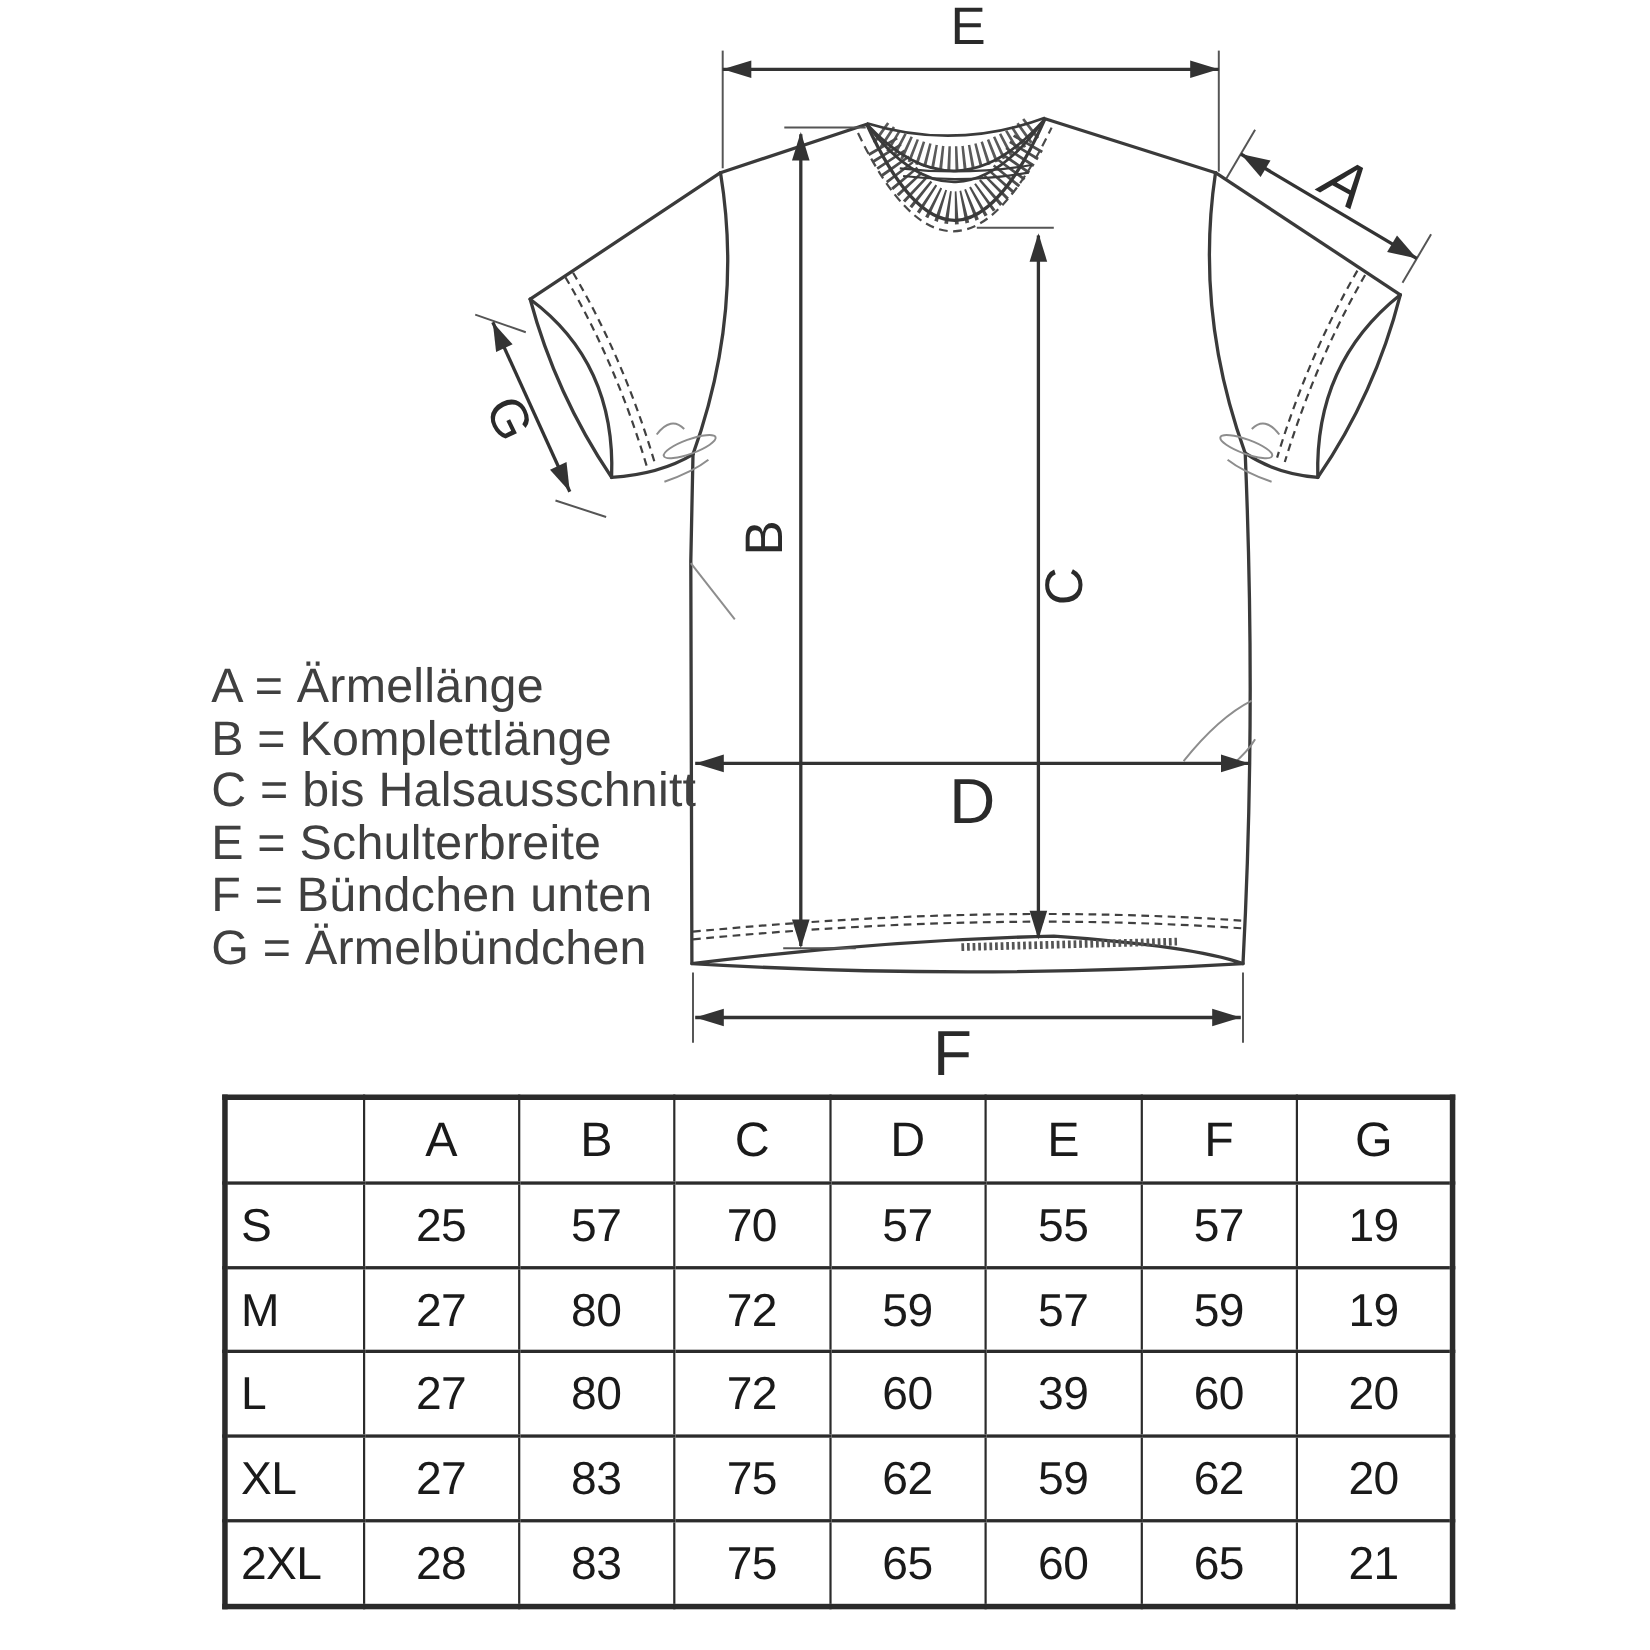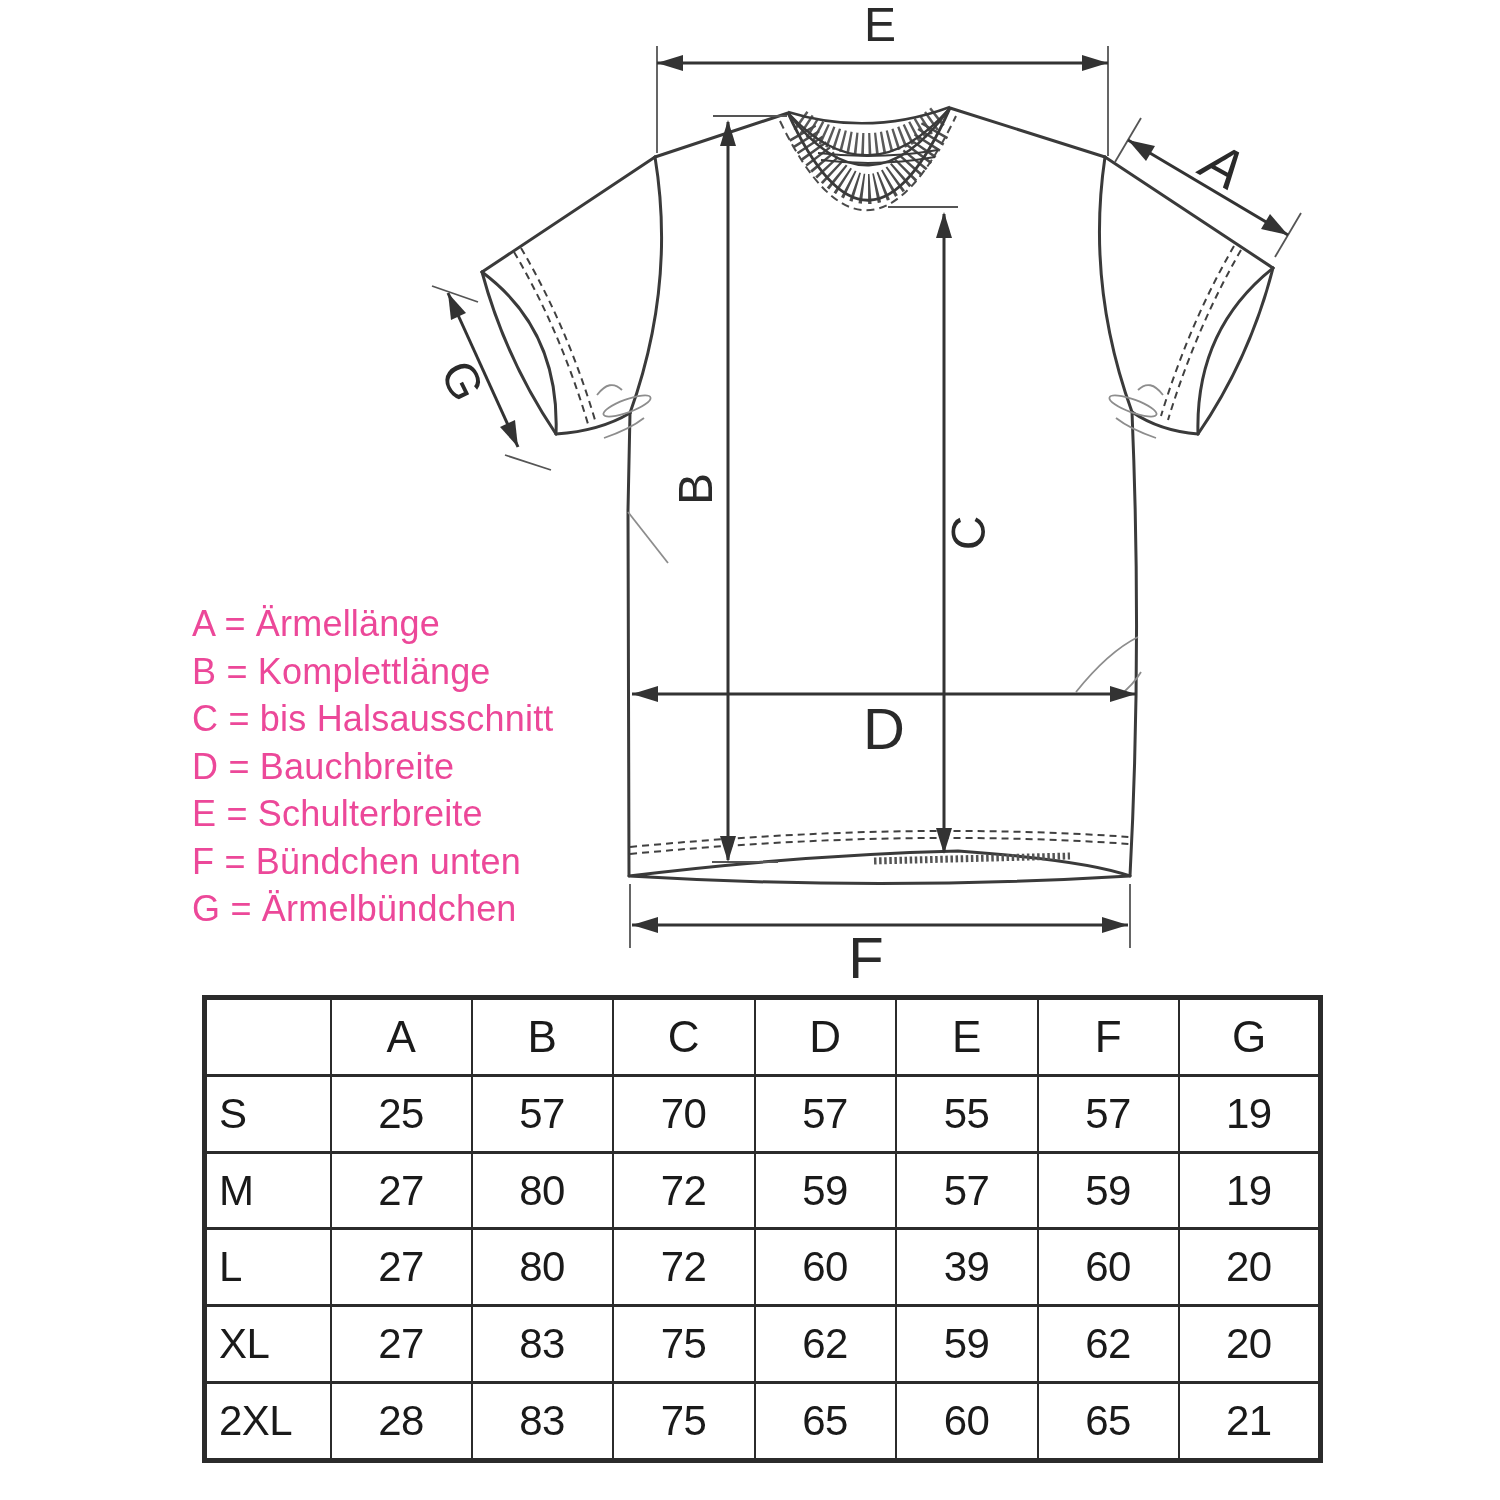--- a/index.html
+++ b/index.html
@@ -16,21 +16,21 @@
     font-size:48px;color:#2a2a2a;line-height:1;white-space:nowrap;
   }
   .dim-label.rot-ccw{transform:translate(-50%,-50%) rotate(-90deg);}
   .dim-label.rot-g{transform:translate(-50%,-50%) rotate(64deg);}
   .dim-label.rot-a{transform:translate(-50%,-50%) rotate(29deg);font-style:italic;font-size:56px;}
   .dim-label.big{font-size:58px;}
 
   
   .legend{
     position:absolute;left:192px;top:600px;
-    font-size:36px;line-height:47.5px;color:#ec4899;letter-spacing:0.2px;
+    font-size:44px;line-height:47.5px;color:#404040;letter-spacing:0.2px;
   }
 
   
   table.size-table{
     position:absolute;left:202px;top:995px;width:1116px;height:468px;
     border-collapse:collapse;table-layout:fixed;
     border:5px solid #2b2b2b;
   }
   table.size-table th, table.size-table td{
     border-left:2px solid #2b2b2b;border-right:2px solid #2b2b2b;
@@ -150,21 +150,20 @@
   <div class="dim-label rot-ccw" style="left:696px;top:489px;">B</div>
   <div class="dim-label rot-ccw" style="left:969px;top:533px;">C</div>
   <div class="dim-label rot-g" style="left:462px;top:381px;">G</div>
   <div class="dim-label big" style="left:884px;top:729px;">D</div>
   <div class="dim-label big" style="left:866px;top:958px;">F</div>
 
   <div class="legend">
     <div>A = Ärmellänge</div>
     <div>B = Komplettlänge</div>
     <div>C = bis Halsausschnitt</div>
-    <div>D = Bauchbreite</div>
     <div>E = Schulterbreite</div>
     <div>F = Bündchen unten</div>
     <div>G = Ärmelbündchen</div>
   </div>
 
   <table class="size-table">
     <colgroup>
       <col style="width:126px">
         <col style="width:141px">
         <col style="width:141px">

